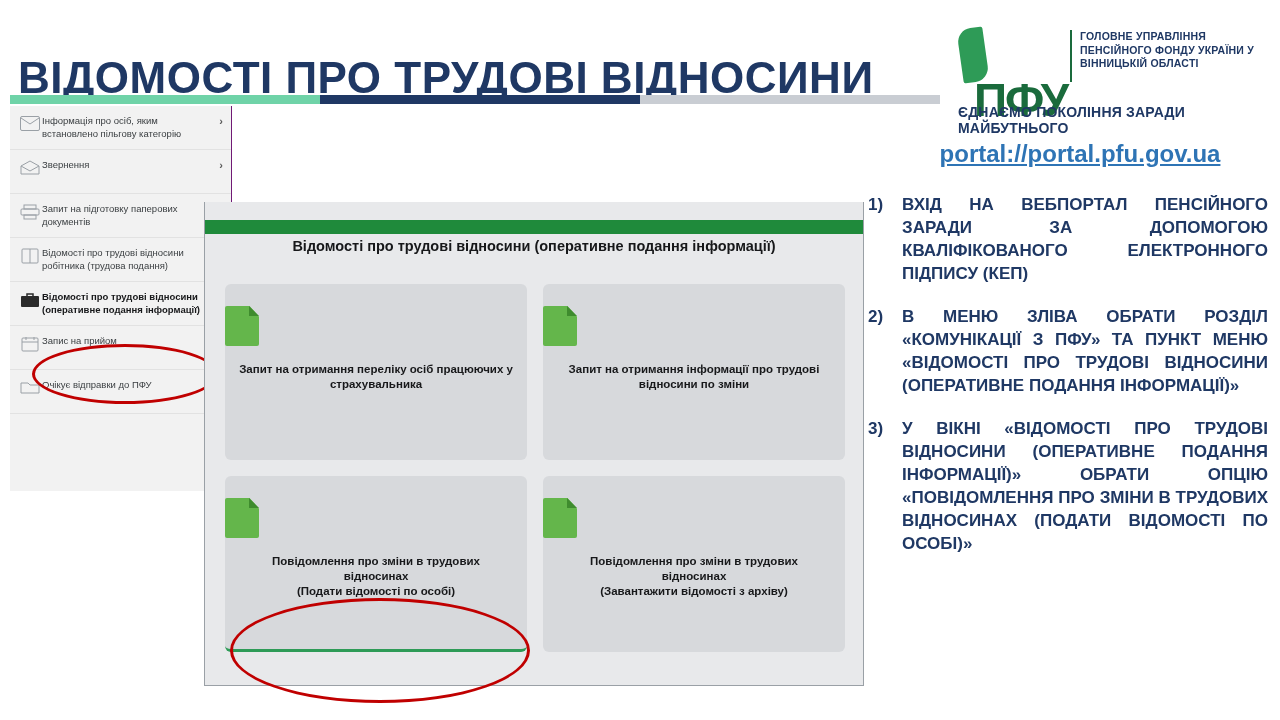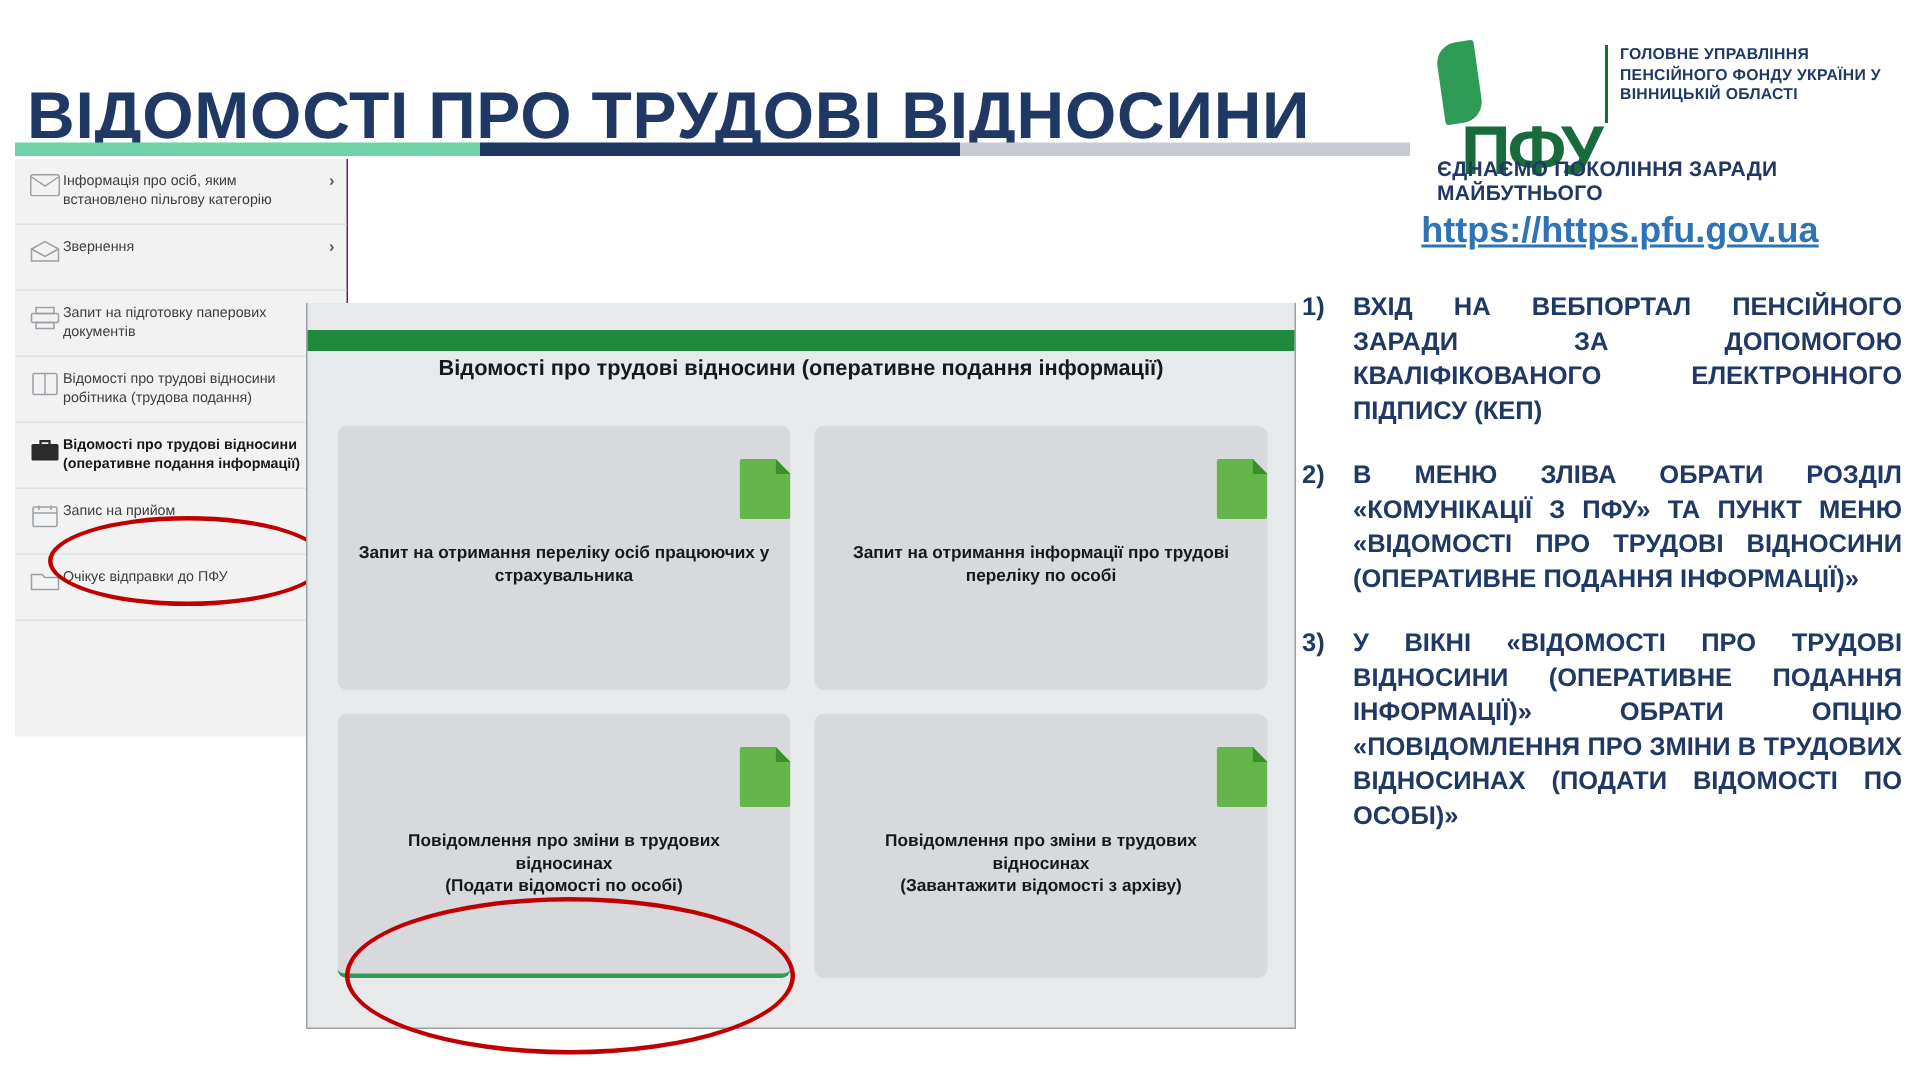--- a/index.html
+++ b/index.html
@@ -216,21 +216,21 @@
     grid-template-columns: 302px 302px;
     grid-template-rows: 176px 176px;
     gap: 16px;
   }
   .card {
     background: #D7D9DC;
     border-radius: 6px;
     position: relative;
     display: flex;
     flex-direction: column;
-    align-items: flex-end;
+    align-items: flex-start;
     justify-content: flex-start;
     padding-top: 22px;
   }
   .card.highlight { border-bottom: 3px solid #2E9B57; }
   .card .doc-icon {
     width: 34px; height: 40px;
     position: relative;
     margin-bottom: 16px;
   }
   .card .doc-icon .page {
@@ -423,21 +423,21 @@
               <span class="fold"></span>
           </span>
           <span class="card-label">Запит на отримання переліку осіб працюючих у страхувальника</span>
         </div>
 
         <div class="card">
           <span class="doc-icon">
             <span class="page"></span>
               <span class="fold"></span>
           </span>
-          <span class="card-label">Запит на отримання інформації про трудові переліку по особі</span>
+          <span class="card-label">Запит на отримання інформації про трудові відносини по зміни</span>
         </div>
 
         <div class="card highlight">
           <span class="doc-icon">
             <span class="page"></span>
               <span class="fold"></span>
           </span>
           <span class="card-label" style="white-space:pre-line;">Повідомлення про зміни в трудових відносинах
 (Подати відомості по особі)</span>
         </div>
@@ -450,21 +450,21 @@
           <span class="card-label" style="white-space:pre-line;">Повідомлення про зміни в трудових відносинах
 (Завантажити відомості з архіву)</span>
         </div>
 
       </div>
     </div>
 
     <div class="ellipse-card"></div>
   </div>
 
-  <a class="url" href="#">https://https.pfu.gov.ua</a>
+  <a class="url" href="#">portal://portal.pfu.gov.ua</a>
 
   <div class="steps">
     <div class="step">
       <span class="num">1)</span>
       <span class="txt">ВХІД НА ВЕБПОРТАЛ ПЕНСІЙНОГО ЗАРАДИ ЗА ДОПОМОГОЮ КВАЛІФІКОВАНОГО ЕЛЕКТРОННОГО ПІДПИСУ (КЕП)</span>
     </div>
     <div class="step">
       <span class="num">2)</span>
       <span class="txt">В МЕНЮ ЗЛІВА ОБРАТИ РОЗДІЛ «КОМУНІКАЦІЇ З ПФУ» ТА ПУНКТ МЕНЮ «ВІДОМОСТІ ПРО ТРУДОВІ ВІДНОСИНИ (ОПЕРАТИВНЕ ПОДАННЯ ІНФОРМАЦІЇ)»</span>
     </div>

